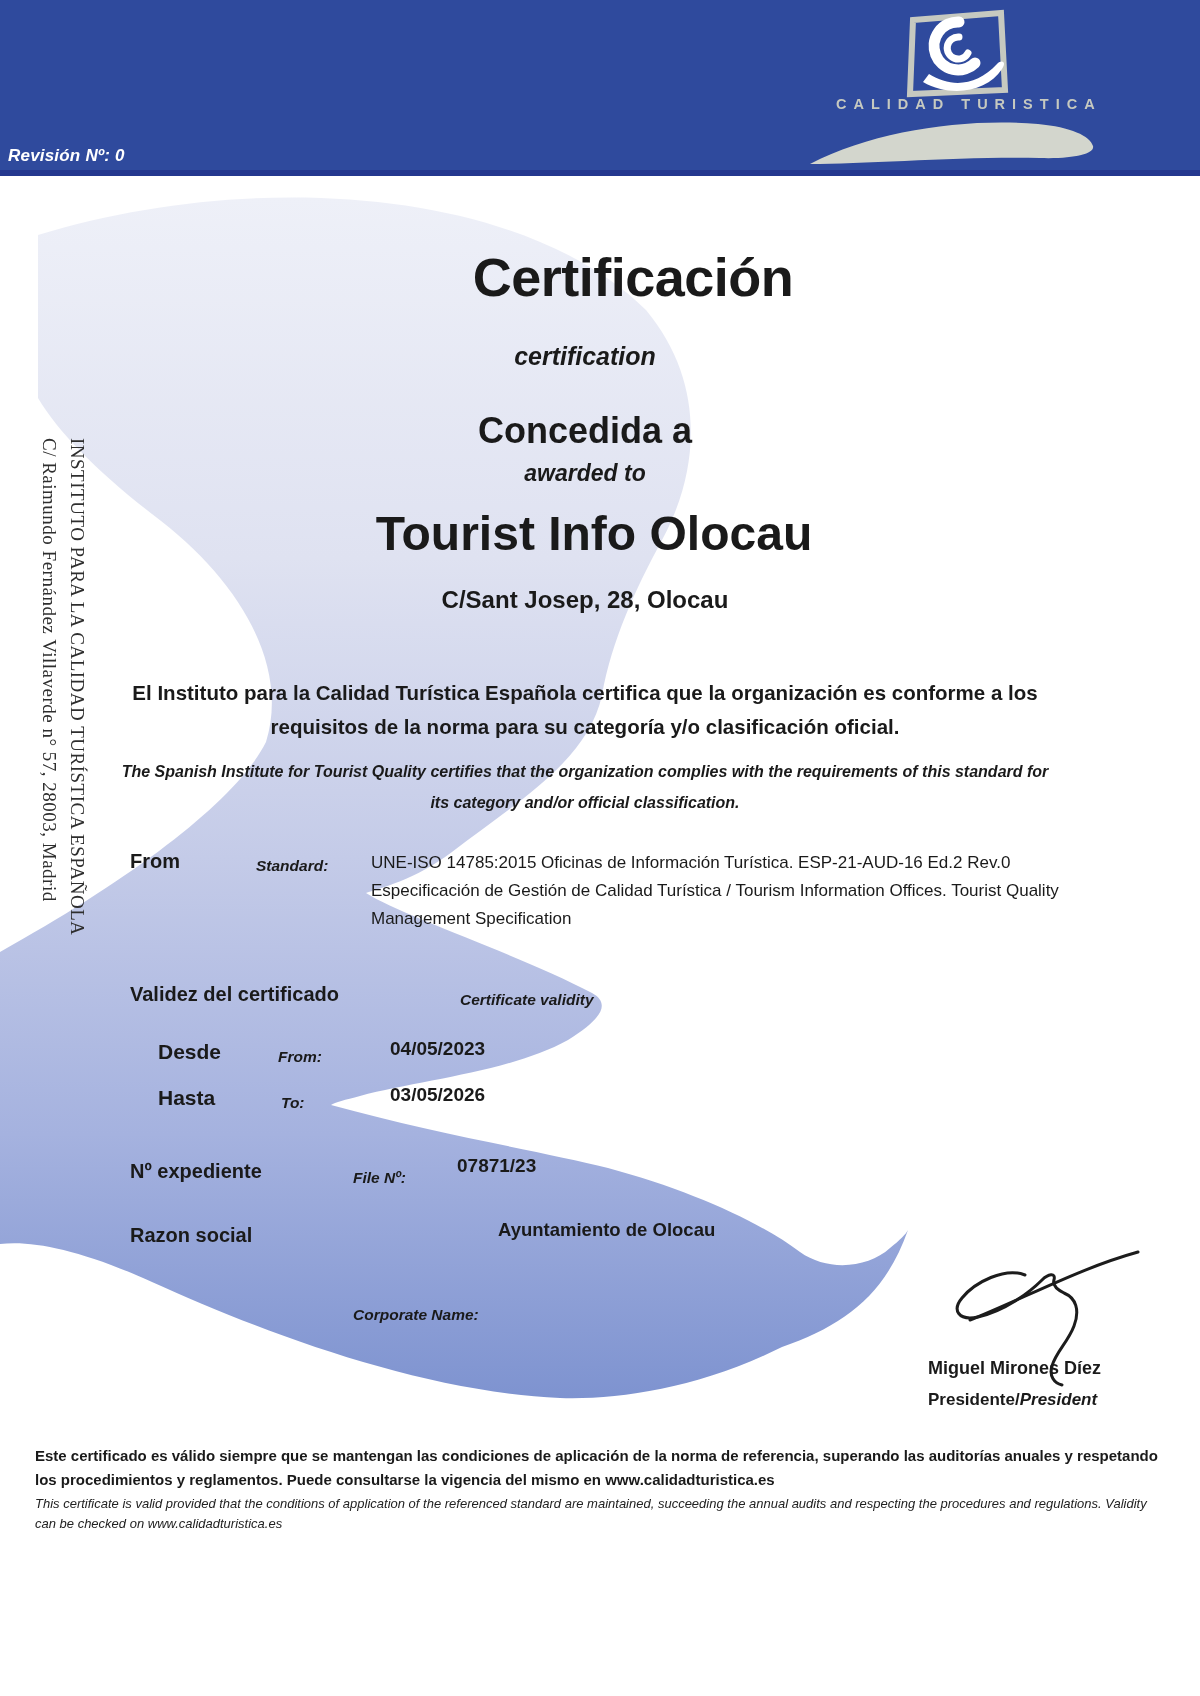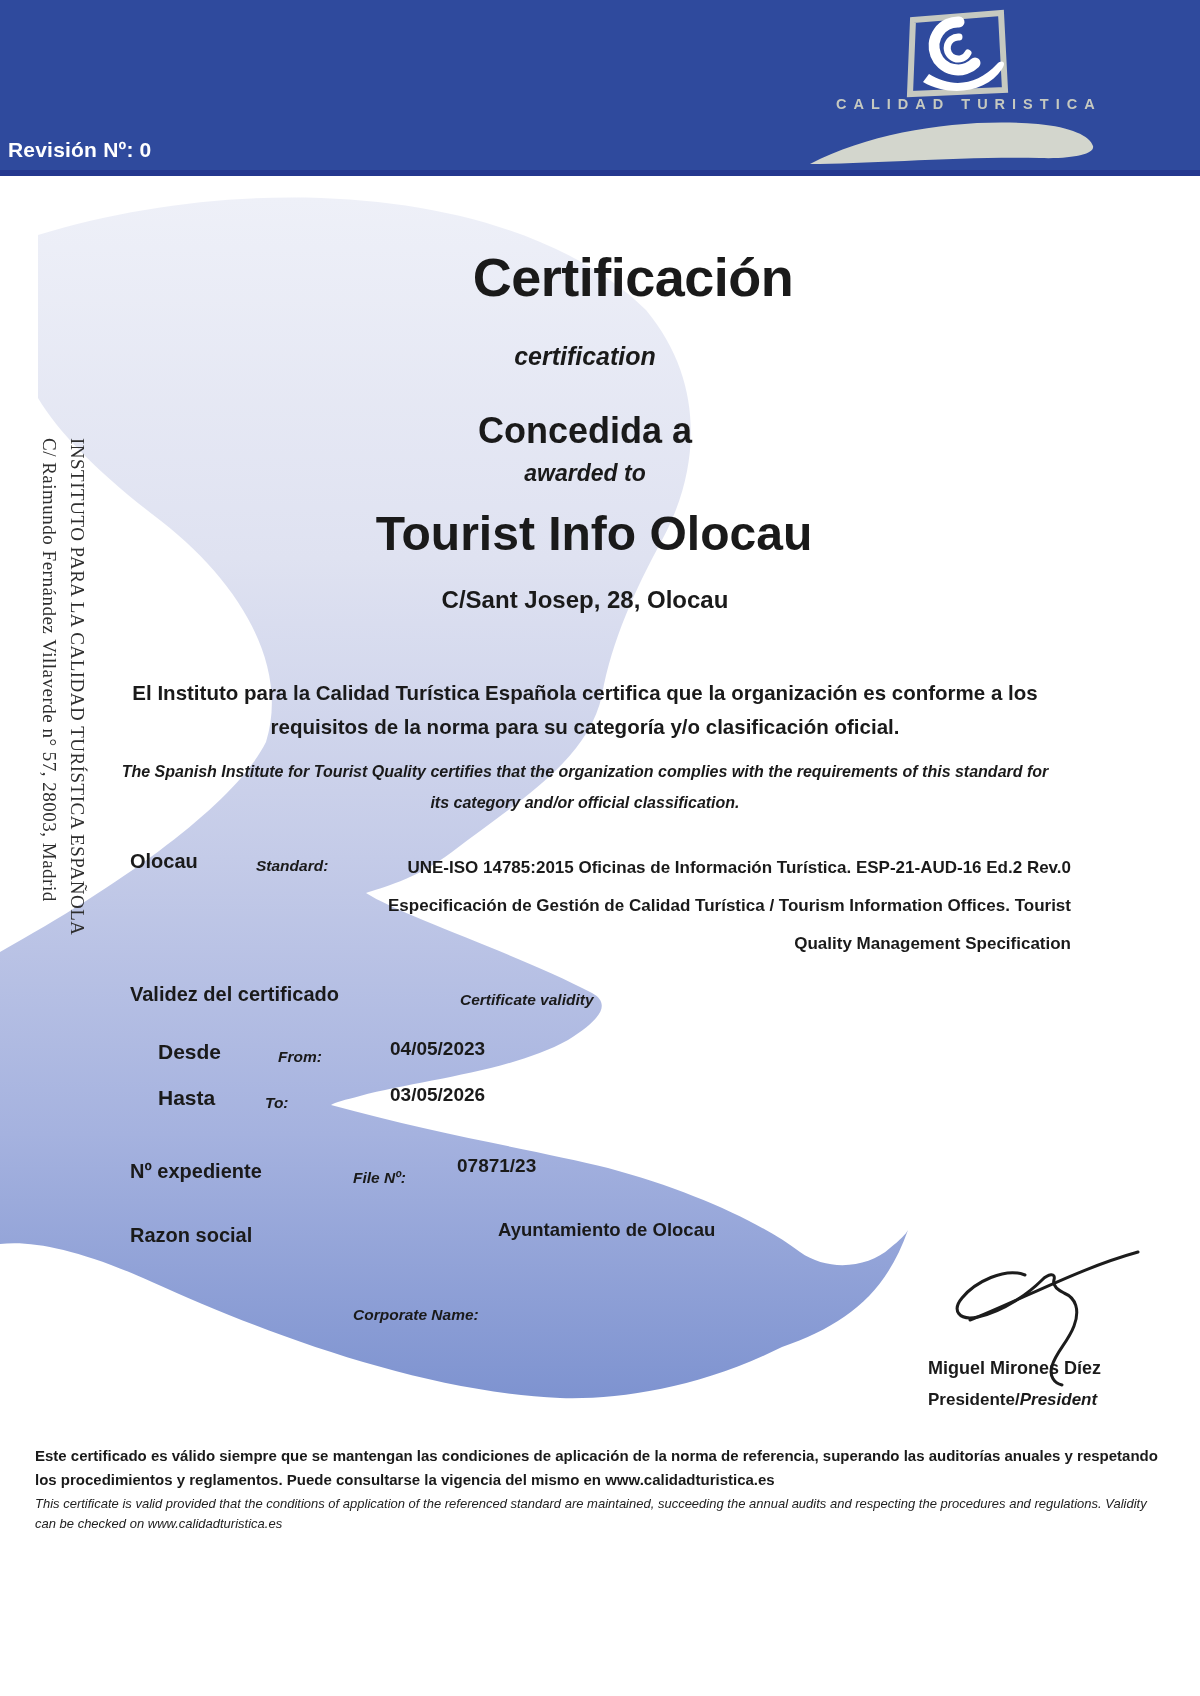--- a/index.html
+++ b/index.html
@@ -7,22 +7,22 @@
     position:relative;width:1200px;height:1696px;background:#ffffff;
     font-family:"Liberation Sans",sans-serif;color:#1a1a1a;overflow:hidden;
   }
   .abs{position:absolute;}
   
   .header{
     position:absolute;left:0;top:0;width:1200px;height:170px;
     background:#2f4a9d;border-bottom:6px solid #24388f;z-index:2;
   }
   .revision{
-    position:absolute;left:8px;top:138px;color:#ffffff;
-    font-size:21px;font-weight:bold;letter-spacing:.2px;
+    position:absolute;left:8px;top:146px;color:#ffffff;
+    font-size:17px;font-weight:bold;letter-spacing:.2px;font-style:italic;
   }
   .logo-frame{position:absolute;left:903px;top:6px;width:110px;height:92px;}
   .brand{
     position:absolute;left:836px;top:96px;width:250px;text-align:center;
     color:#c6c9c0;font-size:14.5px;font-weight:bold;letter-spacing:7px;white-space:nowrap;
   }
   .hswoosh{position:absolute;left:806px;top:112px;width:292px;height:60px;}
   
   .watermark{position:absolute;left:0;top:0;width:1200px;height:1696px;z-index:0;}
   .content{position:absolute;left:0;top:0;width:1200px;height:1696px;z-index:1;}
@@ -39,21 +39,21 @@
   .t-award{font-size:36px;font-weight:bold;}
   .t-award-en{font-size:23px;font-weight:bold;font-style:italic;}
   .t-name{font-size:48px;font-weight:bold;}
   .t-addr{font-size:24px;font-weight:bold;}
   .stmt-es{font-size:20.5px;font-weight:bold;line-height:34px;}
   .stmt-en{font-size:16px;font-weight:bold;font-style:italic;line-height:31px;}
   
   .lbl{font-size:20px;font-weight:bold;white-space:nowrap;}
   .sublbl{font-size:15.5px;font-weight:bold;font-style:italic;white-space:nowrap;}
   .val{font-size:19px;font-weight:bold;white-space:nowrap;}
-  .val-block{font-size:17px;font-weight:bold;line-height:38px;white-space:normal;text-align:right;}
+  .val-block{font-size:17px;font-weight:normal;line-height:28px;white-space:normal;}
   
   .sig-svg{position:absolute;left:930px;top:1240px;width:220px;height:160px;}
   .sig-name{position:absolute;left:928px;top:1358px;font-size:18px;font-weight:bold;white-space:nowrap;}
   .sig-role{position:absolute;left:928px;top:1390px;font-size:17px;font-weight:bold;white-space:nowrap;}
   .sig-role .it{font-style:italic;}
   
   .footer-es{position:absolute;left:35px;top:1444px;width:1135px;font-size:15px;font-weight:bold;line-height:24px;}
   .footer-en{position:absolute;left:35px;top:1494px;width:1135px;font-size:13px;font-style:italic;line-height:19.5px;color:#222;}
 </style>
 </head>
@@ -124,33 +124,33 @@
     <div class="center-col t-main" style="top:246px;padding-left:48px;">Certificación</div>
     <div class="center-col t-sub" style="top:342px;">certification</div>
     <div class="center-col t-award" style="top:410px;">Concedida a</div>
     <div class="center-col t-award-en" style="top:460px;">awarded to</div>
     <div class="center-col t-name" style="top:506px;padding-left:9px;">Tourist Info Olocau</div>
     <div class="center-col t-addr" style="top:586px;">C/Sant Josep, 28, Olocau</div>
 
     <div class="abs stmt-es" style="left:120px;top:676px;width:930px;text-align:center;">El Instituto para la Calidad Turística Española certifica que la organización es conforme a los requisitos de la norma para su categoría y/o clasificación oficial.</div>
     <div class="abs stmt-en" style="left:115px;top:756px;width:940px;text-align:center;">The Spanish Institute for Tourist Quality certifies that the organization complies with the requirements of this standard for its category and/or official classification.</div>
 
-    <span class="abs lbl" style="left:130px;top:850px;">Olocau</span>
+    <span class="abs lbl" style="left:130px;top:850px;">From</span>
     <span class="abs sublbl" style="left:256px;top:857px;">Standard:</span>
     <div class="abs val-block" style="left:371px;top:849px;width:700px;">UNE-ISO 14785:2015 Oficinas de Información Turística. ESP-21-AUD-16 Ed.2 Rev.0 Especificación de Gestión de Calidad Turística / Tourism Information Offices. Tourist Quality Management Specification</div>
 
     <span class="abs lbl" style="left:130px;top:983px;">Validez del certificado</span>
     <span class="abs sublbl" style="left:460px;top:991px;">Certificate validity</span>
 
     <span class="abs lbl" style="left:158px;top:1040px;font-size:21px;">Desde</span>
     <span class="abs sublbl" style="left:278px;top:1048px;">From:</span>
     <span class="abs val" style="left:390px;top:1038px;">04/05/2023</span>
 
     <span class="abs lbl" style="left:158px;top:1086px;font-size:21px;">Hasta</span>
-    <span class="abs sublbl" style="left:265px;top:1094px;">To:</span>
+    <span class="abs sublbl" style="left:281px;top:1094px;">To:</span>
     <span class="abs val" style="left:390px;top:1084px;">03/05/2026</span>
 
     <span class="abs lbl" style="left:130px;top:1160px;">Nº expediente</span>
     <span class="abs sublbl" style="left:353px;top:1169px;">File Nº:</span>
     <span class="abs val" style="left:457px;top:1155px;">07871/23</span>
 
     <span class="abs lbl" style="left:130px;top:1224px;">Razon social</span>
     <span class="abs sublbl" style="left:353px;top:1306px;">Corporate Name:</span>
     <span class="abs val" style="left:498px;top:1219px;font-size:18.5px;">Ayuntamiento de Olocau</span>
 

